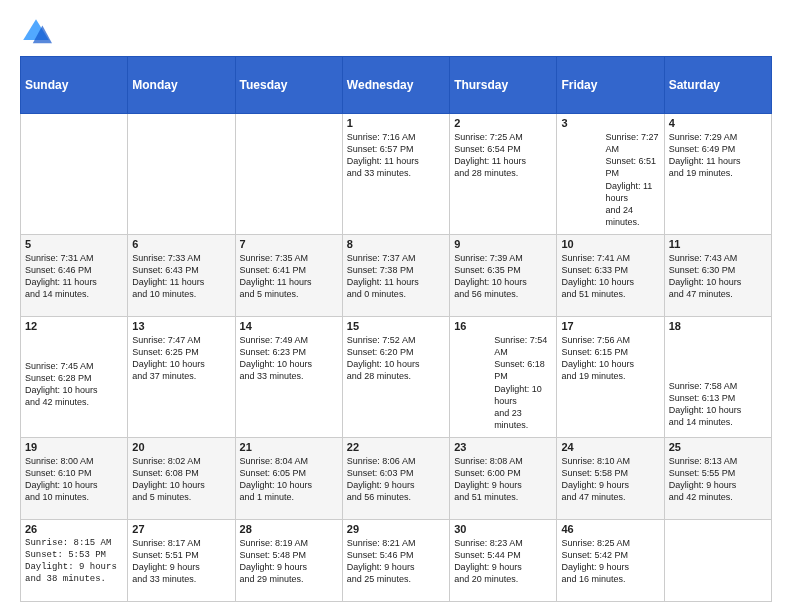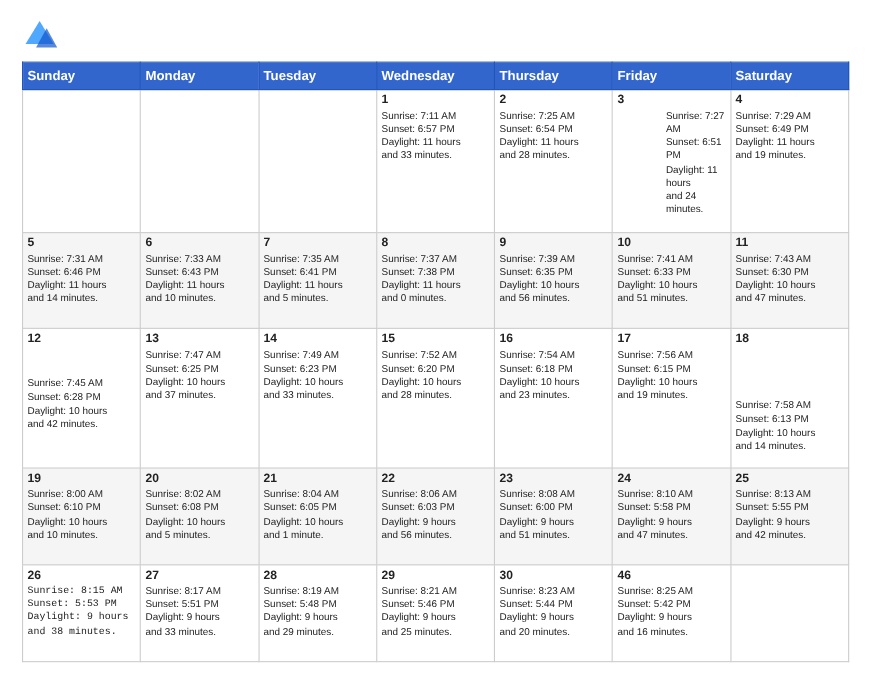--- a/index.html
+++ b/index.html
@@ -65,21 +65,21 @@
       flex: 1;
       border-collapse: collapse;
       width: 100%;
       table-layout: fixed;
     }
     .calendar th {
       background: #3366cc;
       color: #fff;
       font-size: 12px;
       font-weight: bold;
-      padding: 5px 4px;
+      padding: 21px 4px;
       text-align: left;
       border: 1px solid #2255bb;
     }
     .calendar td {
       border: 1px solid #ccc;
       vertical-align: top;
       padding: 3px 4px;
       font-size: 9.5px;
       color: #222;
       background: #fff;
@@ -136,21 +136,21 @@
           <th>Saturday</th>
         </tr>
     </thead>
     <tbody id="calendar-body">
         <tr>
           <td class="empty-cell"></td>
           <td class="empty-cell"></td>
           <td class="empty-cell"></td>
           <td>
             <span class="day-number">1</span>
-            <div class="cell-content" style="white-space: pre-line;">Sunrise: 7:11 AM
+            <div class="cell-content" style="white-space: pre-line;">Sunrise: 7:16 AM
 Sunset: 6:57 PM
 Daylight: 11 hours
 and 33 minutes.</div>
           </td>
           <td>
             <span class="day-number">2</span>
             <div class="cell-content" style="white-space: pre-line;">Sunrise: 7:25 AM
 Sunset: 6:54 PM
 Daylight: 11 hours
 and 28 minutes.</div>
@@ -245,21 +245,21 @@
           </td>
           <td>
             <span class="day-number">15</span>
             <div class="cell-content" style="white-space: pre-line;">Sunrise: 7:52 AM
 Sunset: 6:20 PM
 Daylight: 10 hours
 and 28 minutes.</div>
           </td>
           <td>
             <span class="day-number">16</span>
-            <div class="cell-content" style="white-space: pre-line;">Sunrise: 7:54 AM
+            <div class="cell-content" style="white-space: pre-line; margin-left: 40px;">Sunrise: 7:54 AM
 Sunset: 6:18 PM
 Daylight: 10 hours
 and 23 minutes.</div>
           </td>
           <td>
             <span class="day-number">17</span>
             <div class="cell-content" style="white-space: pre-line;">Sunrise: 7:56 AM
 Sunset: 6:15 PM
 Daylight: 10 hours
 and 19 minutes.</div>

